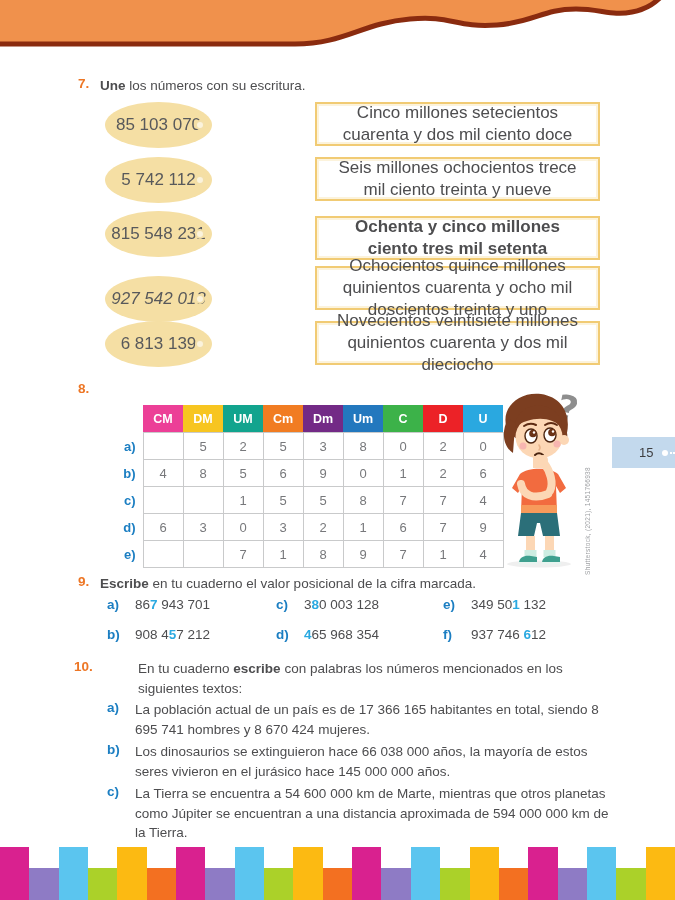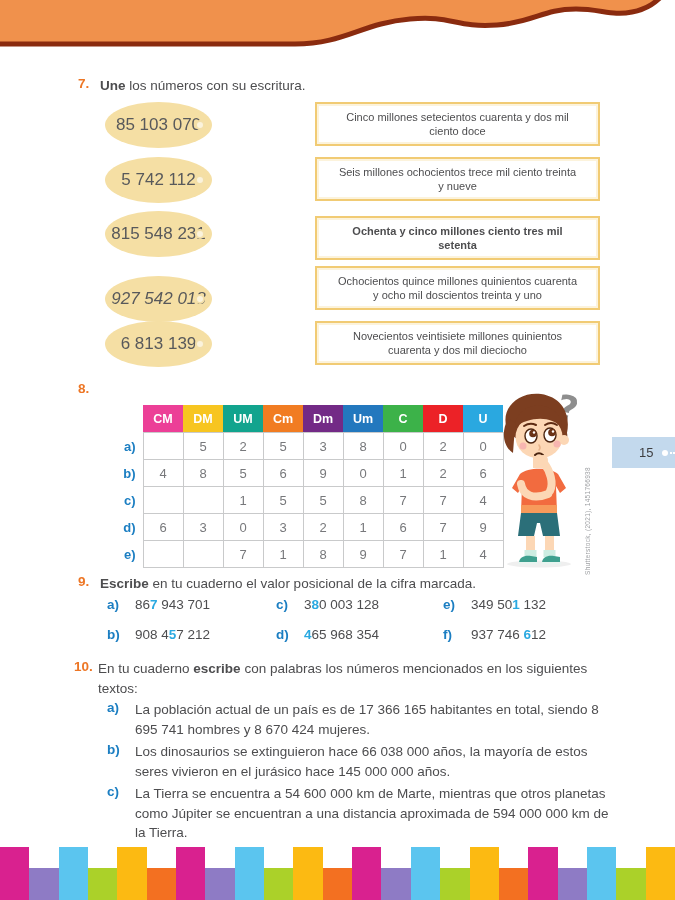--- a/index.html
+++ b/index.html
@@ -29,21 +29,21 @@
     width:10px; height:10px; border-radius:50%;
     background:#FBF3DC; border:2px solid #F3DFA8; box-sizing:border-box;
   }
   .match-box {
     position:absolute; left:315px; width:285px; height:44px;
     background:#fff; border:2px solid #F1CB74;
     box-shadow: inset 0 0 0 2px #FCF3DC;
     display:flex; align-items:center; justify-content:center;
     padding:2px 12px; box-sizing:border-box; text-align:center;
   }
-  .match-box p { margin:8px; font-size:11px; line-height:1.3; color:#4D4D4F; }
+  .match-box p { margin:8px; font-size:17px; line-height:1.3; color:#4D4D4F; }
 
   
   .pv-table { position:absolute; left:104px; top:405px; border-collapse:collapse; }
   .pv-table th, .pv-table td { width:39px; height:26px; text-align:center; padding:0; }
   .pv-table th { height:27px; color:#fff; font-weight:bold; font-size:12.5px; border:none; }
   .pv-table td.cell { border:1px solid #C9CACB; color:#77787B; font-size:13px; background:#fff; }
   .pv-table .rlabel {
     border:none; background:none; color:#1B7EC2; font-weight:bold;
     width:26px; text-align:right; padding-right:7px; font-size:13px;
   }
@@ -304,21 +304,21 @@
       <div class="ex9-item">
         <span class="lbl">d)</span>
         <span><span></span><span class="marked">4</span><span>65 968 354</span></span>
       </div>
       <div class="ex9-item">
         <span class="lbl">f)</span>
         <span><span>937 746 </span><span class="marked">6</span><span>12</span></span>
       </div>
     </div>
 
-  <div class="ex-head" style="top:659px; left:78px; width:532px;">
+  <div class="ex-head" style="top:659px; left:78px; width:532px;gap:40px;">
     <span class="ex-num" style="width:24px; flex:0 0 24px; margin-left:-4px;">10.</span>
     <span class="txt"><span>En tu cuaderno </span><span class="bold">escribe</span><span> con palabras los números mencionados en los siguientes textos:</span></span>
   </div>
   <div id="ex10-host">
       <div class="ex10-item" style="top: 700px;">
         <span class="lbl">a)</span>
         <span class="txt">La población actual de un país es de 17 366 165 habitantes en total, siendo 8 695 741 hombres y 8 670 424 mujeres.</span>
       </div>
       <div class="ex10-item" style="top: 742px;">
         <span class="lbl">b)</span>

